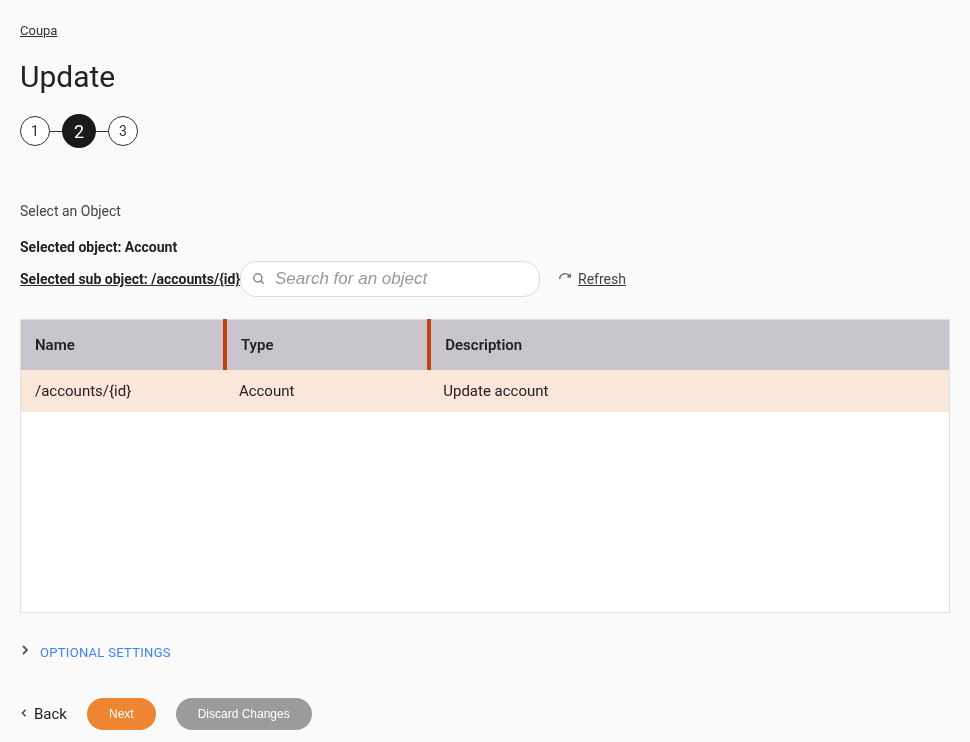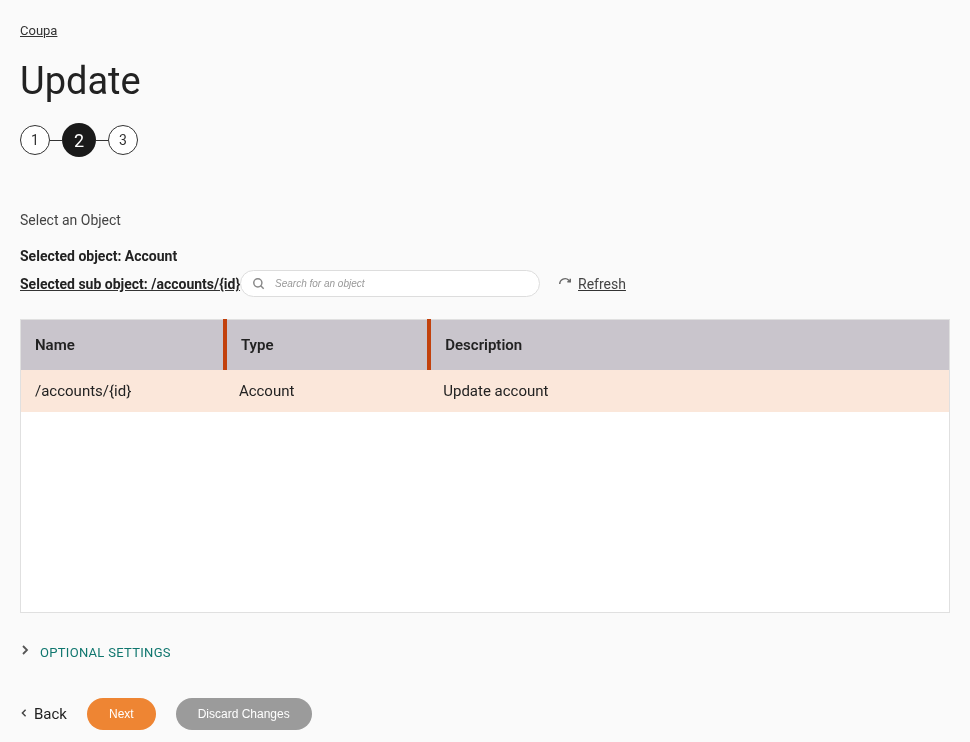--- a/index.html
+++ b/index.html
@@ -16,21 +16,21 @@
       padding: 20px;
     }
     .breadcrumb {
       font-size: 13px;
       color: #333;
       text-decoration: underline;
       cursor: pointer;
       display: inline-block;
     }
     .page-title {
-      font-size: 38px;
+      font-size: 30px;
       font-weight: 400;
       margin-top: 20px;
       margin-bottom: 20px;
       color: #222;
     }
     .stepper {
       display: flex;
       align-items: center;
       margin-bottom: 55px;
     }
@@ -84,21 +84,21 @@
     }
     .search-wrap {
       position: relative;
       width: 300px;
     }
     .search-input {
       width: 100%;
       padding: 7px 12px 7px 34px;
       border: 1px solid #ddd;
       border-radius: 16px;
-      font-size: 10px;
+      font-size: 17px;
       font-style: italic;
       color: #555;
       outline: none;
       background: #fff;
     }
     .search-input::placeholder {
       color: #999;
       font-style: italic;
     }
     .search-icon {
@@ -154,21 +154,21 @@
     }
     .col-name { width: 22%; }
     .col-type { width: 22%; }
     .col-desc { width: 56%; margin-left: 44px; }
     .optional-settings {
       display: flex;
       align-items: flex-start;
       gap: 10px;
       margin-top: 32px;
       font-size: 13px;
-      color: #0f766e;
+      color: #3b82f6;
       letter-spacing: 0.3px;
       cursor: pointer;
     }
     .chevron-icon {
       width: 10px;
       height: 10px;
       color: #555;
     }
     .footer-actions {
       display: flex;

